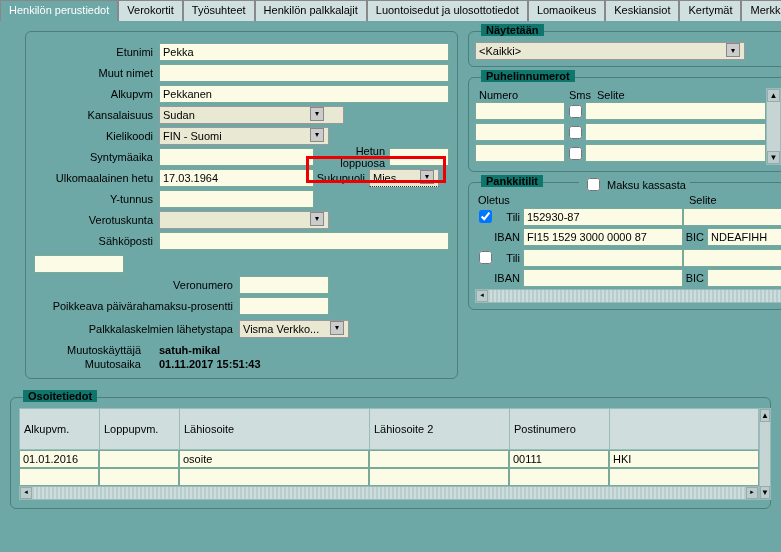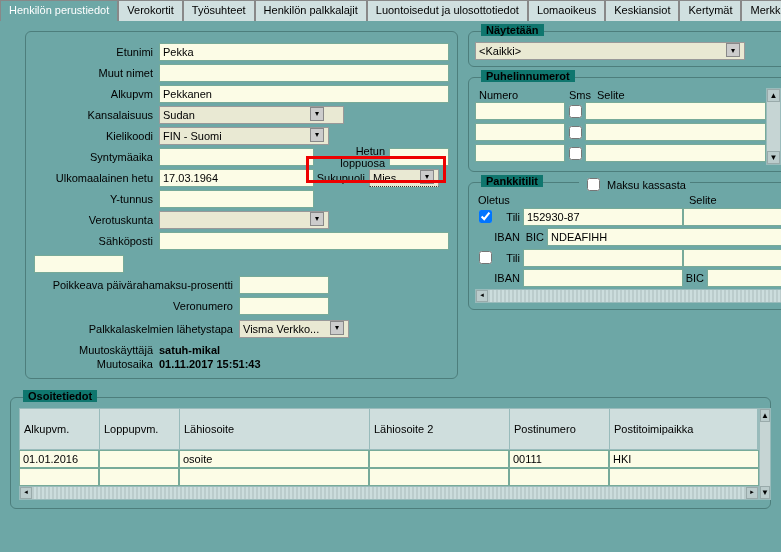--- a/index.html
+++ b/index.html
@@ -19,21 +19,21 @@
   .form-row { display: flex; align-items: center; margin-bottom: 2px; height: 19px; }
   .form-label { width: 125px; text-align: right; padding-right: 6px; color: #000; }
   .txt { border: 1px solid #7a9; background: #fcfce6; height: 18px; padding: 1px 3px; }
   .sel-wrap { display: inline-flex; align-items: flex-start; background: #e9e9d3; border: 1px solid #999; height: 18px; }
   .sel-wrap input { border: none; background: transparent; height: 16px; padding: 0 3px; }
   .sel-btn { width: 14px; height: 14px; background: #ccc; border: 1px solid #888; display: inline-flex; align-items: center; justify-content: center; font-size: 8px; cursor: pointer; }
   
   .highlight-box { position: absolute; border: 3px solid #e00; pointer-events: none; }
   
   .meta-row { display: flex; align-items: center; margin-top: 2px; }
-  .meta-label { width: 125px; text-align: right; padding-right: 6px; }
+  .meta-label { width: 125px; text-align: right; padding-right: 18px; }
   .meta-val { font-weight: bold; }
   
   .mini-panel { background: #6da7a6; border: 1px solid #4d7e7c; border-radius: 6px; padding: 10px 6px 6px 6px; position: relative; margin-bottom: 10px; }
   .phone-head { display: flex; }
   .phone-head > div { padding: 1px 4px; }
   .phone-row { display: flex; margin-bottom: 2px; }
   .phone-row .txt { }
   .sb-h { height: 14px; background: #cdd; border: 1px solid #9bb; display: flex; justify-content: space-between; }
   .sb-h-btn { width: 12px; background: #bcc; border: 1px solid #9aa; font-size: 7px; text-align: center; cursor: pointer; }
   .sb-h-mid { flex: 1; background: repeating-linear-gradient(90deg, #bcc, #bcc 2px, #cdd 2px, #cdd 4px); }
@@ -123,25 +123,25 @@
         </div>
       </div>
       <div class="form-row">
         <div class="form-label">Sähköposti</div>
         <input class="txt" style="width: 290px;" value="">
       </div>
       <div class="form-row" style="margin-top:4px">
         <input class="txt" style="width: 90px;" value="">
       </div>
       <div class="form-row">
+        <div class="form-label" style="width:205px">Veronumero</div>
+        <input class="txt" style="width: 90px;" value="">
+      </div>
+      <div class="form-row">
         <div class="form-label" style="width:205px">Poikkeava päivärahamaksu-prosentti</div>
-        <input class="txt" style="width: 90px;" value="">
-      </div>
-      <div class="form-row">
-        <div class="form-label" style="width:205px">Veronumero</div>
         <input class="txt" style="width: 90px;" value="">
       </div>
       <div class="form-row" style="margin-top:4px">
         <div class="form-label" style="width:205px">Palkkalaskelmien lähetystapa</div>
         <div class="sel-wrap" style="width:110px">
           <input style="width: 90px;" value="Visma Verkko...">
           <span class="sel-btn">▾</span>
         </div>
       </div>
       <div class="meta-row" style="margin-top:6px">
@@ -216,20 +216,21 @@
 
           <div class="bank-row">
             <div style="width:18px;text-align:center"><input type="checkbox" class="chk" checked="" style=""></div>
             <div style="width:30px;text-align:right;padding-right:3px">Tili</div>
             <input class="txt" style="width: 160px;" value="152930-87">
             <input class="txt" style="flex: 1 1 0%;" value="">
           </div>
           <div class="bank-row">
             <div style="width:18px"></div>
             <div style="width:30px;text-align:right;padding-right:3px">IBAN</div>
+            <input class="txt" style="width: 160px;" value="FI15 1529 3000 0000 87">
             <div style="width:24px;text-align:right;padding-right:3px">BIC</div>
             <input class="txt" style="flex: 1 1 0%;" value="NDEAFIHH">
           </div>
 
           <div class="bank-row">
             <div style="width:18px;text-align:center"><input type="checkbox" class="chk" style=""></div>
             <div style="width:30px;text-align:right;padding-right:3px">Tili</div>
             <input class="txt" style="width: 160px;" value="">
             <input class="txt" style="flex: 1 1 0%;" value="">
           </div>
@@ -255,21 +256,20 @@
 <div class="panel address-panel">
   <div class="panel-title">Osoitetiedot</div>
   <div style="display:flex">
     <div style="flex:1">
       <div class="addr-head">
         <div style="width:80px">Alkupvm.</div>
         <div style="width:80px">Loppupvm.</div>
         <div style="width:190px">Lähiosoite</div>
         <div style="width:140px">Lähiosoite 2</div>
         <div style="width:100px">Postinumero</div>
-        <div style="flex:1">Postitoimipaikka</div>
       </div>
       <div class="addr-row">
         <input class="txt" style="width: 80px;" value="01.01.2016">
         <input class="txt" style="width: 80px;" value="">
         <input class="txt" style="width: 190px;" value="osoite">
         <input class="txt" style="width: 140px;" value="">
         <input class="txt" style="width: 100px;" value="00111">
         <input class="txt" style="flex: 1 1 0%;" value="HKI">
       </div>
       <div class="addr-row">

